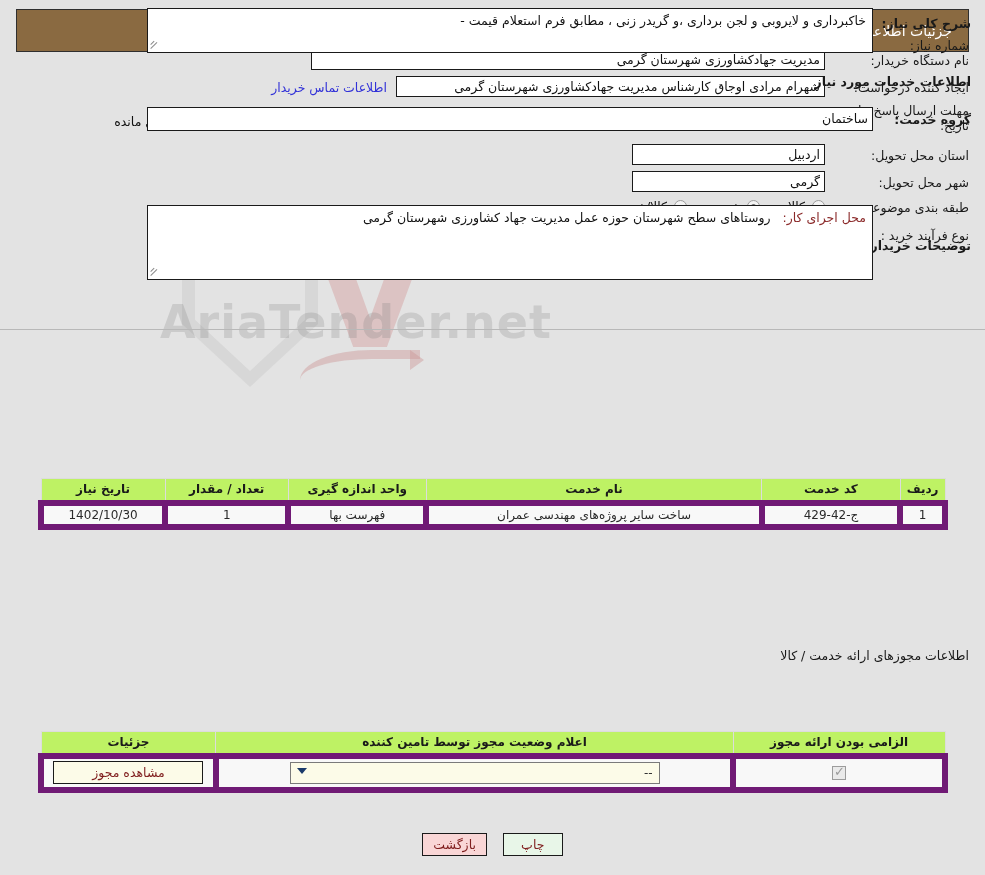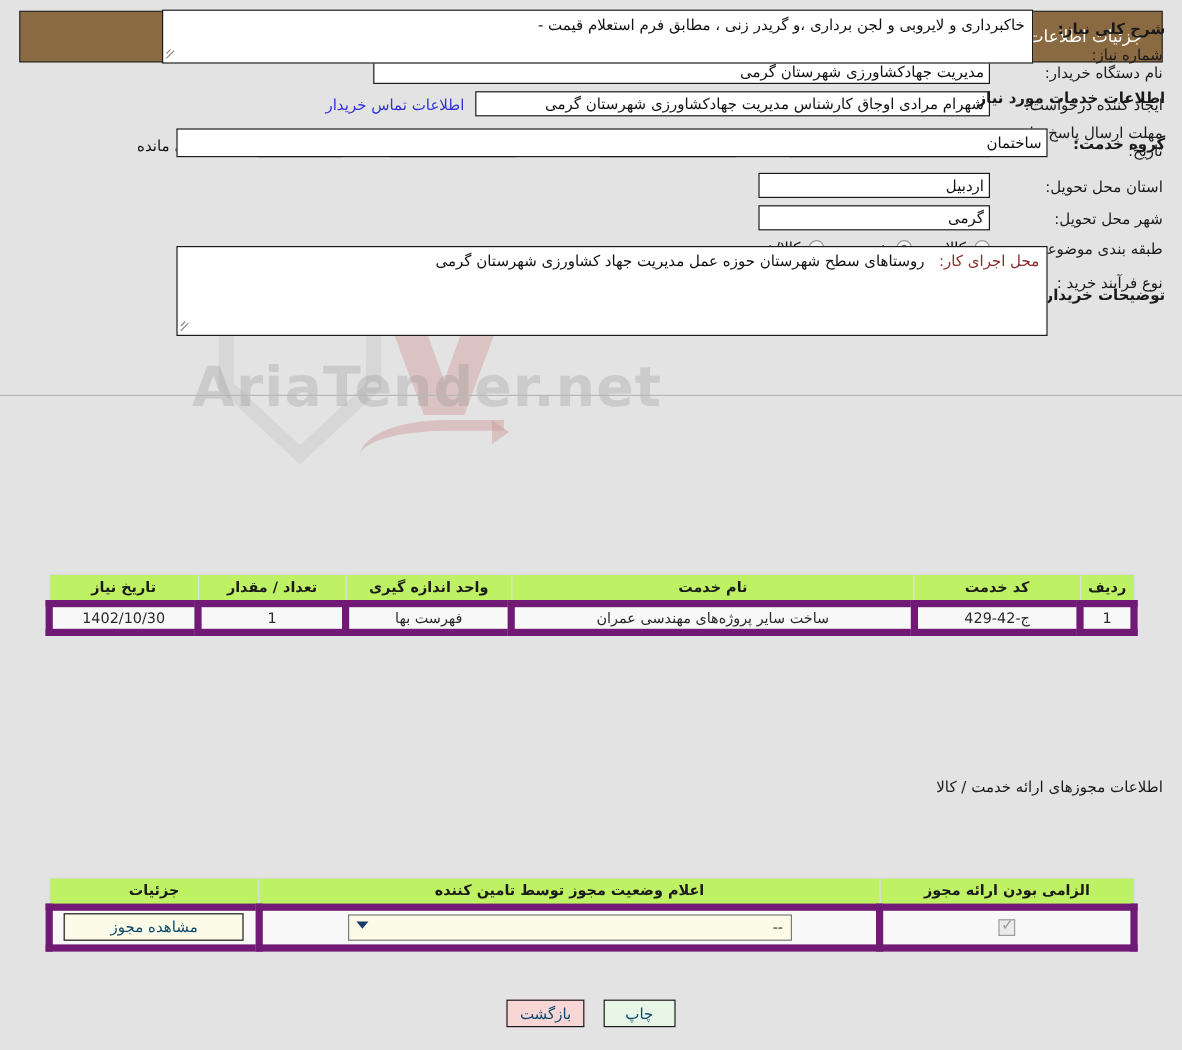--- a/index.html
+++ b/index.html
@@ -126,21 +126,21 @@
   .gtable td {
     background: #f8f8f8; border: 6px solid #701a75;
     font-size: 12px; color: #2a2a2a; height: 24px;
     padding: 2px 6px; text-align: center;
   }
   #svc-table { left: 38px; top: 478px; width: 910px; }
   #lic-table { left: 38px; top: 731px; width: 910px; }
 
   .btn {
     border: 1px solid #1a1a1a; background: #f0f0f0;
-    font-size: 12.5px; color: #0c4a6e; padding: 2px 10px;
+    font-size: 12.5px; color: #7f1d1d; padding: 2px 10px;
     line-height: 17px; cursor: pointer; display: inline-block;
   }
   .btn-view { background: #fcfbe8; width: 150px; text-align:center; }
   .btn-print { background: #e8f6e8; }
   .btn-back  { background: #f9d6d6; }
 
   .select {
     position: relative; width: 370px; height: 22px; background: #fcfbe8;
     border: 1px solid #7a7a7a; font-size: 12px; color: #333;
     line-height: 20px; text-align: right; padding: 0 6px 0 22px;
@@ -222,21 +222,21 @@
     <div class="plain" style="right:180px; top:227px;">جزیی</div>
     <div class="radio on" style="right:229px; top:228px;"></div>
     <div class="plain" style="right:249px; top:227px;">متوسط</div>
     <div class="chk" style="right:352px; top:227px;"></div>
     <div class="plain" style="right:374px; top:227px;">پرداخت تمام یا بخشی از مبلغ خرید،از محل "اسناد خزانه اسلامی" خواهد بود.</div>
   </div>
 
   <div id="panel-mid">
 
     <div class="lbl lbl-b" style="right:14px; top:16px;">شرح کلی نیاز:</div>
-    <div class="textarea" style="right:124px; top:8px; width:726px; height:45px;">
+    <div class="textarea" style="right:112px; top:8px; width:726px; height:45px;">
       <span>خاکبرداری و لایروبی و لجن برداری ،و گریدر زنی ، مطابق فرم استعلام قیمت -</span>
       <span class="grip"></span>
     </div>
 
     <div class="lbl lbl-b" style="right:14px; top:74px;">اطلاعات خدمات مورد نیاز</div>
 
     <div class="lbl lbl-b" style="right:14px; top:112px;">گروه خدمت:</div>
     <div class="fld right" style="right:112px; top:107px; width:726px; height:24px; line-height:22px;">ساختمان</div>
 
     <div class="lbl lbl-b" style="right:14px; top:238px;">توضیحات خریدار:</div>

